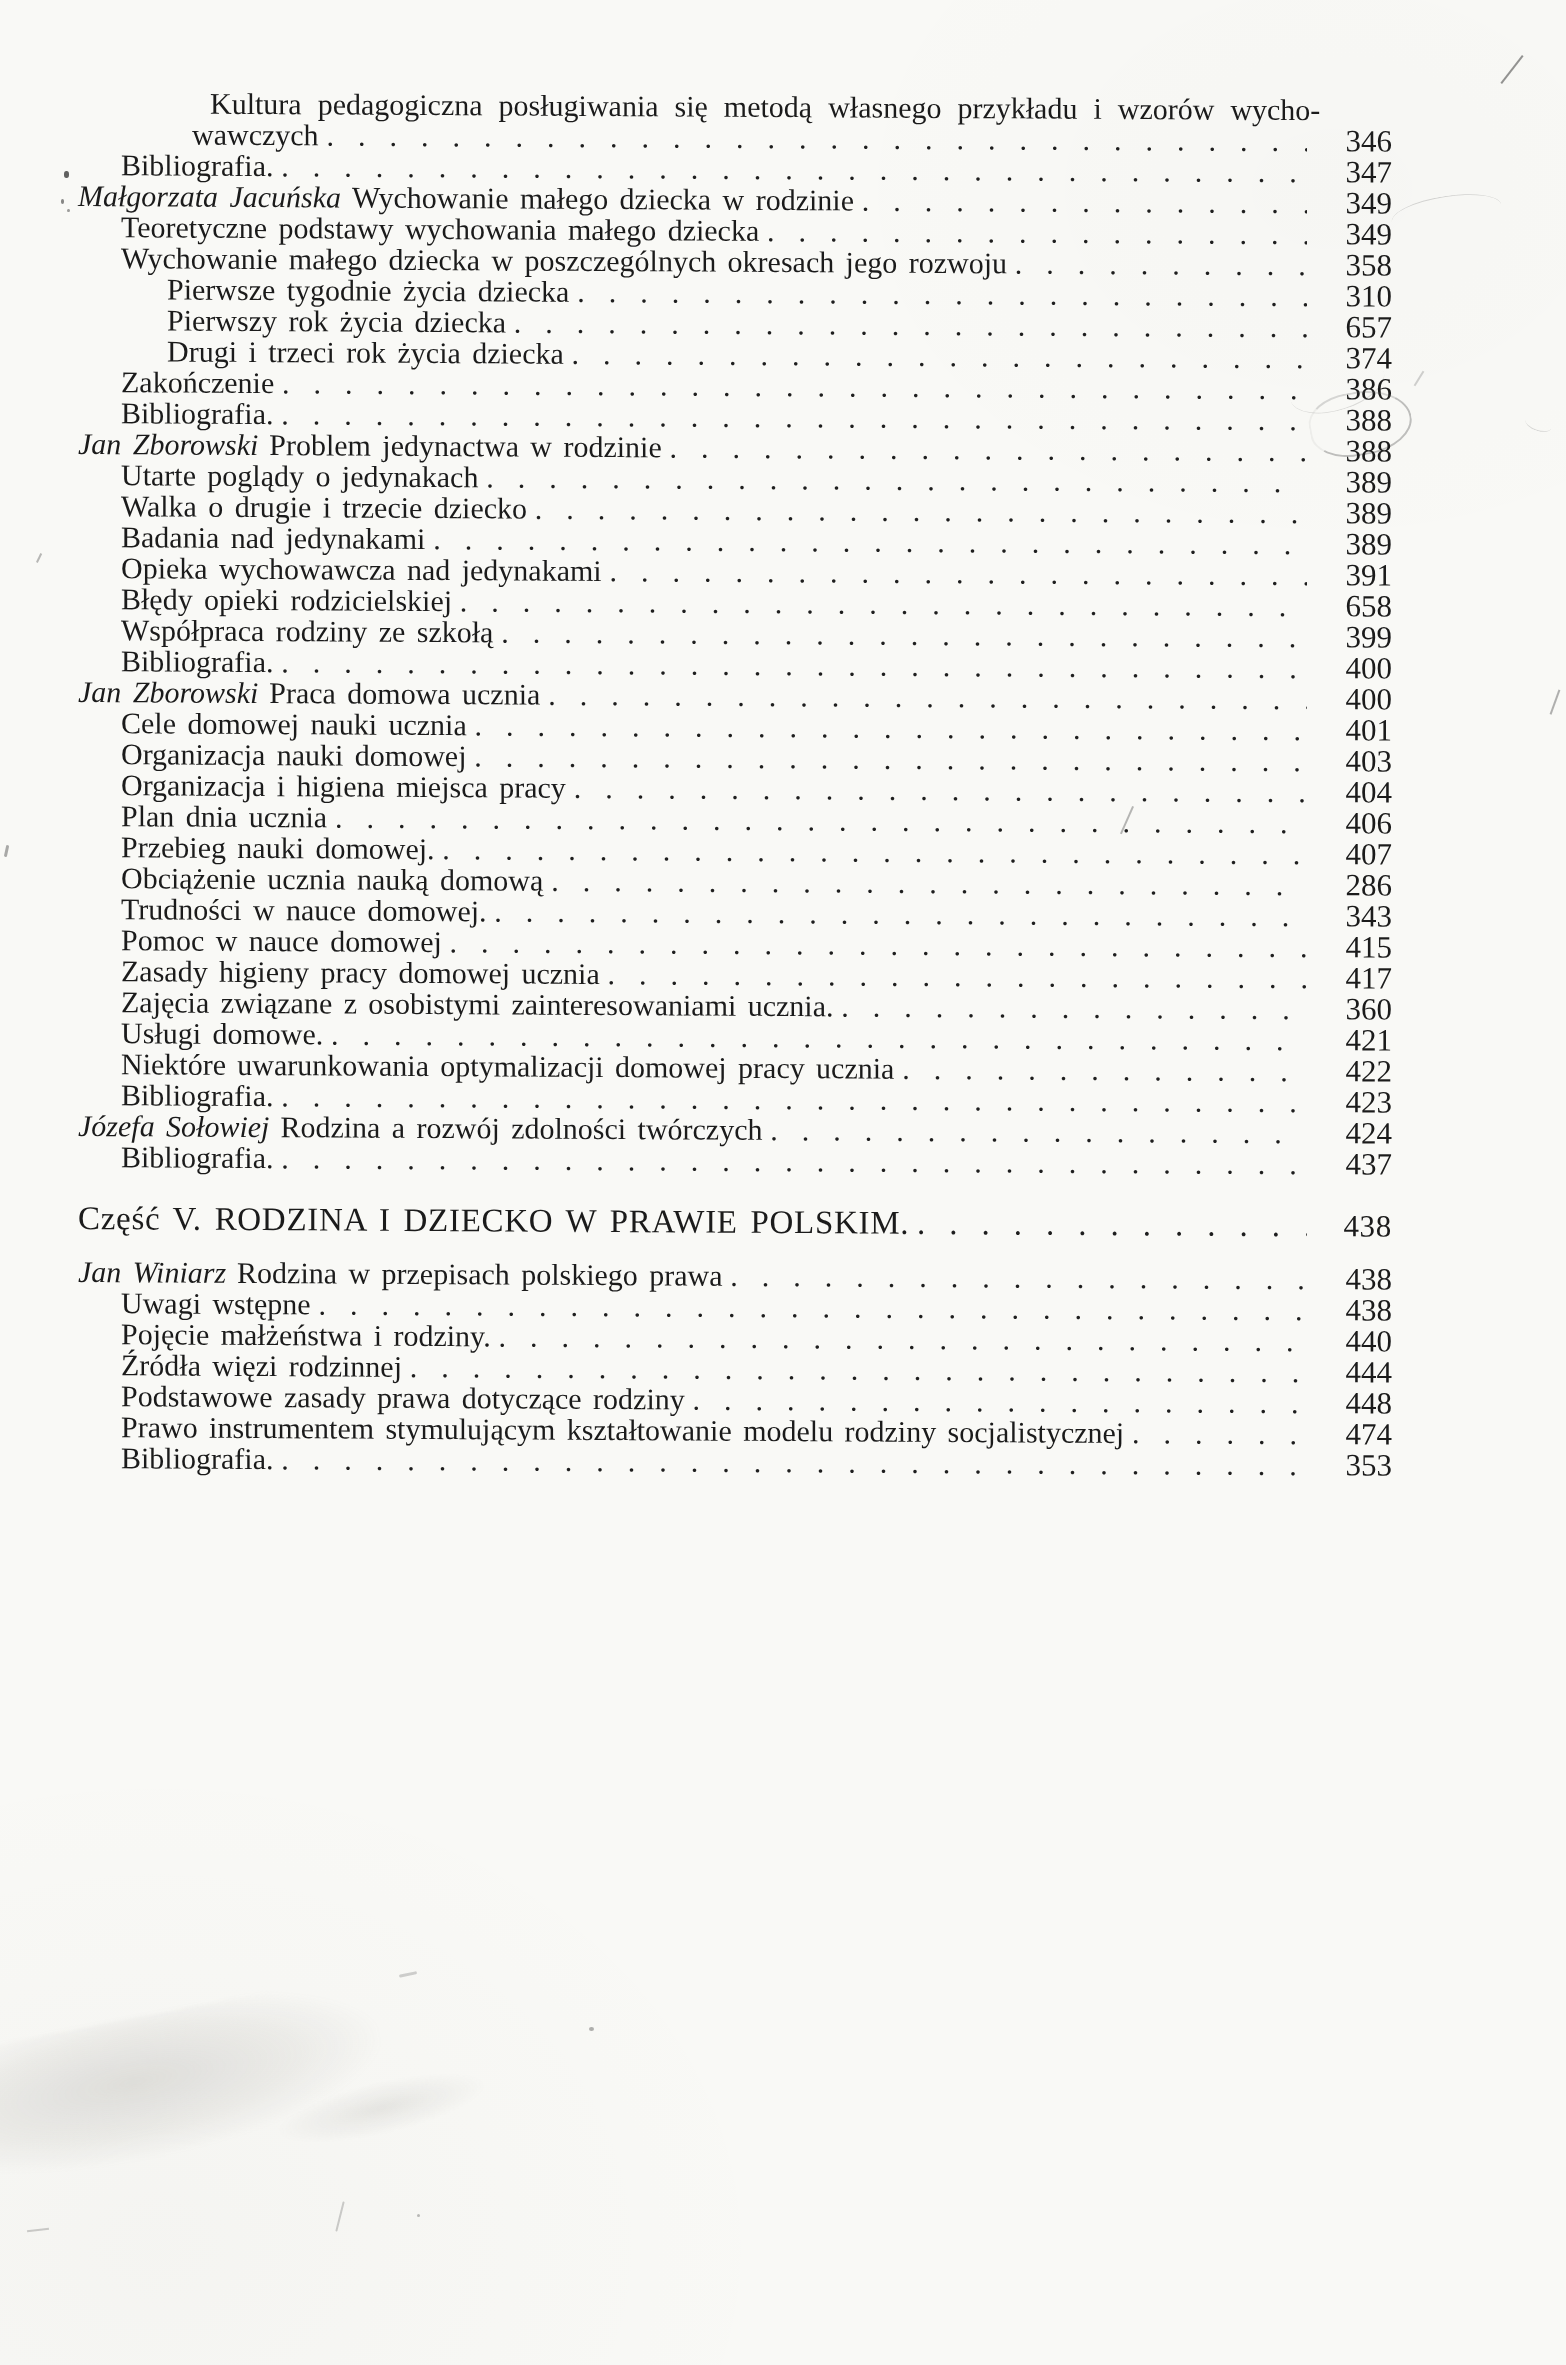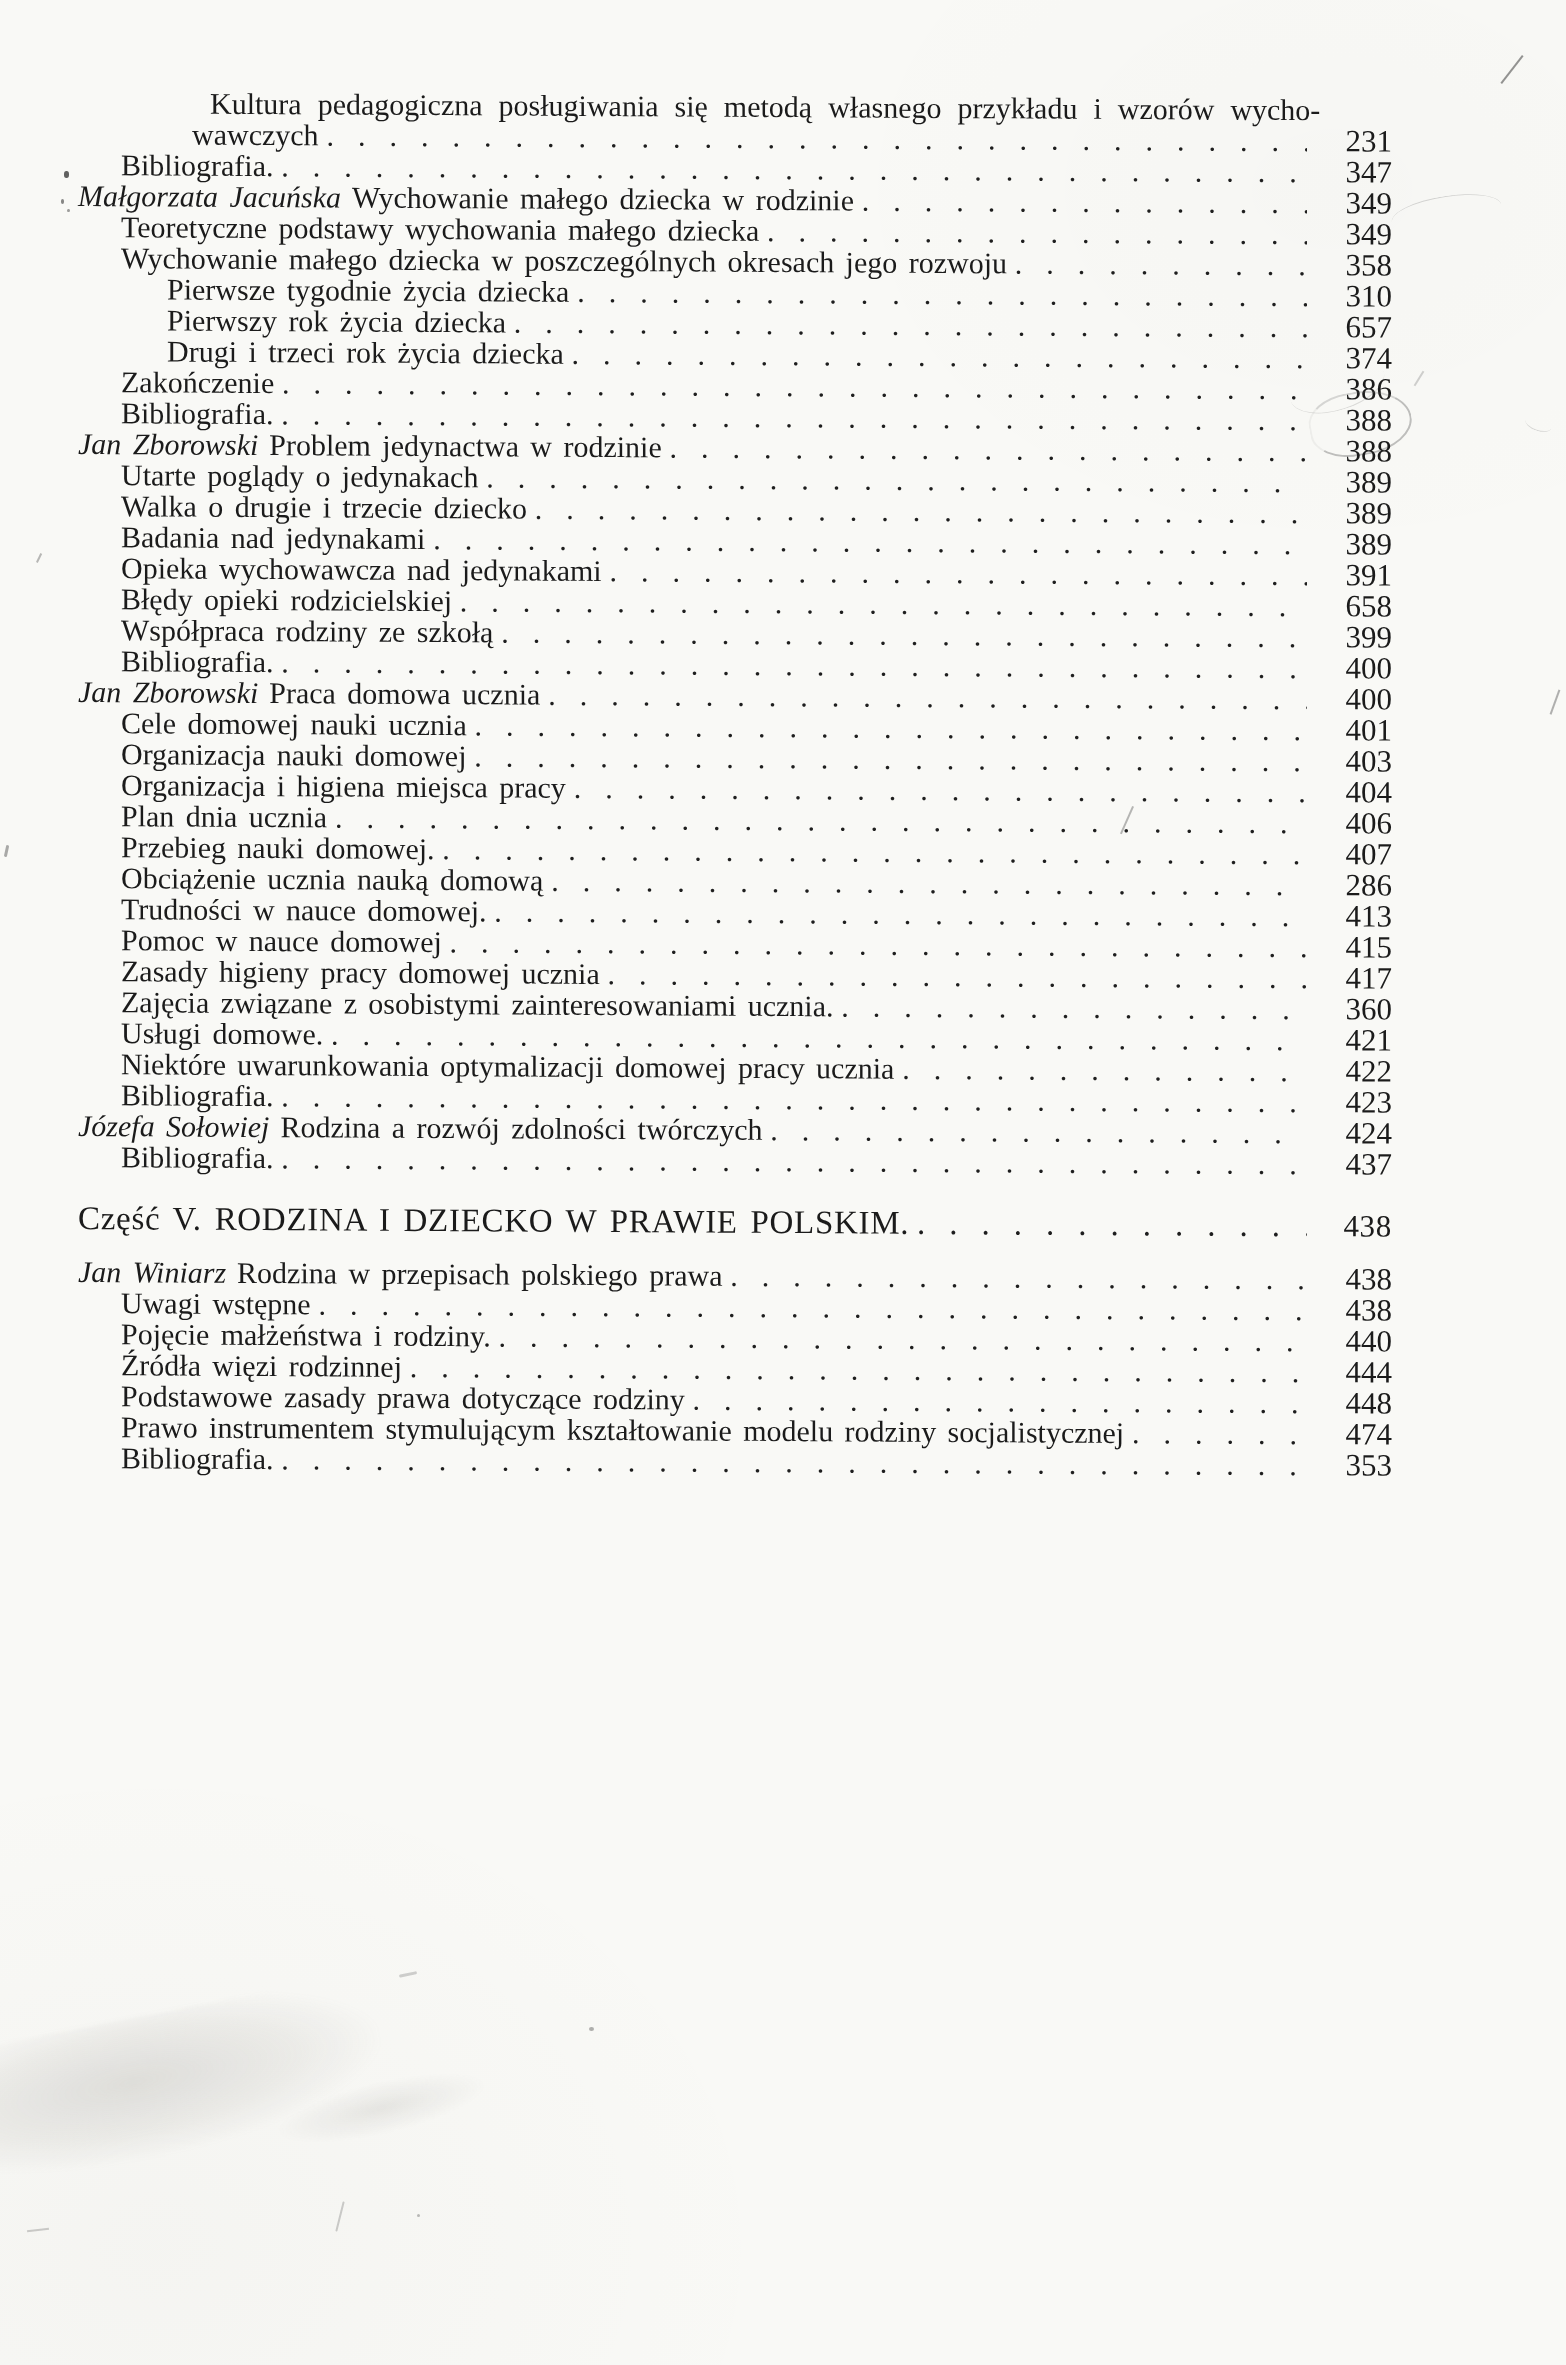--- a/index.html
+++ b/index.html
@@ -108,21 +108,21 @@
   <div class="row l2first stretch">
 
     <span class="t">Kultura pedagogiczna posługiwania się metodą własnego przykładu i wzorów wycho-</span>
 
   </div>
 
   <div class="row wrap">
 
     <span class="t">wawczych</span>
     <span class="leader"></span>
-    <span class="pg">231</span>
+    <span class="pg">346</span>
   </div>
 
   <div class="row l1">
 
     <span class="t">Bibliografia.</span>
     <span class="leader"></span>
     <span class="pg">347</span>
   </div>
 
   <div class="row l0">
@@ -283,21 +283,21 @@
 
     <span class="t">Obciążenie ucznia nauką domową</span>
     <span class="leader"></span>
     <span class="pg">286</span>
   </div>
 
   <div class="row l1">
 
     <span class="t">Trudności w nauce domowej.</span>
     <span class="leader"></span>
-    <span class="pg">413</span>
+    <span class="pg">343</span>
   </div>
 
   <div class="row l1">
 
     <span class="t">Pomoc w nauce domowej</span>
     <span class="leader"></span>
     <span class="pg">415</span>
   </div>
 
   <div class="row l1">

